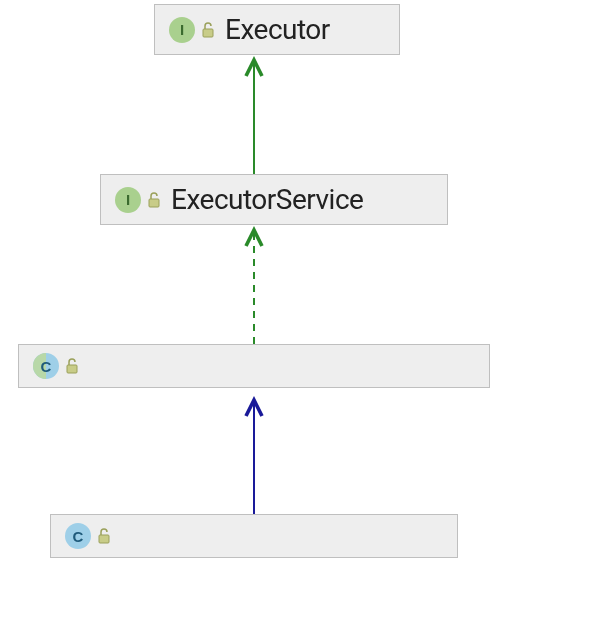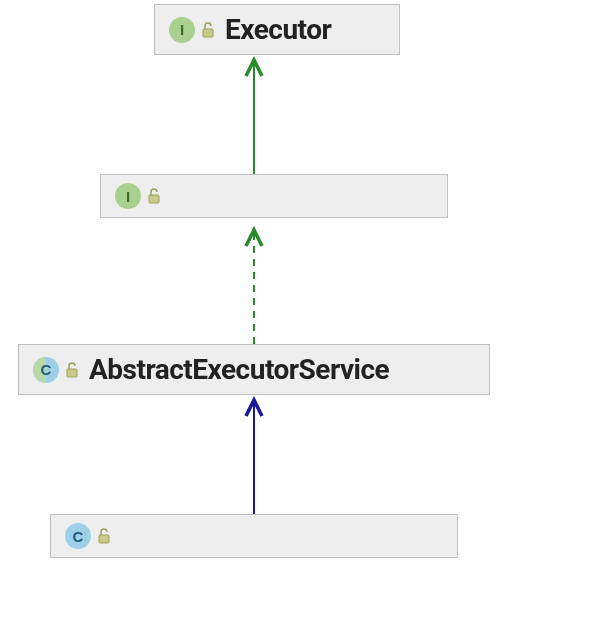--- a/index.html
+++ b/index.html
@@ -67,21 +67,21 @@
       height: 16px;
       position: relative;
     }
     .lock-icon svg {
       width: 100%;
       height: 100%;
     }
     .node-label {
       font-size: 28px;
       color: #222;
-      font-weight: 700;
+      font-weight: 400;
       letter-spacing: -0.5px;
     }
     .arrow {
       position: absolute;
     }
   </style>
 </head>
 <body>
 
 <svg class="arrow" style="left:0;top:0;width:608px;height:642px;position:absolute;pointer-events:none;">
@@ -121,35 +121,35 @@
     <div class="type-icon interface">
         <span>I</span>
       </div>
     <div class="lock-icon">
       <svg viewBox="0 0 14 16">
           <path d="M4,7 L4,4 C4,2 5.5,1 7,1 C8.5,1 10,2 10,4" fill="none" stroke="#9aa05a" stroke-width="1.5"></path>
           <rect x="2" y="7" width="10" height="8" rx="1" fill="#c8cc88" stroke="#9aa05a" stroke-width="1"></rect>
         </svg>
     </div>
   </div>
+  <span class="node-label">ExecutorService</span>
 </div>
 
 <div class="node" style="left:18px;top:344px;width:472px;">
   <div class="icon-group">
     <div class="type-icon abstract-class">
         <span>C</span>
       </div>
     <div class="lock-icon">
       <svg viewBox="0 0 14 16">
           <path d="M4,7 L4,4 C4,2 5.5,1 7,1 C8.5,1 10,2 10,4" fill="none" stroke="#9aa05a" stroke-width="1.5"></path>
           <rect x="2" y="7" width="10" height="8" rx="1" fill="#c8cc88" stroke="#9aa05a" stroke-width="1"></rect>
         </svg>
     </div>
   </div>
-  <span class="node-label">AbstractExecutorService</span>
 </div>
 
 <div class="node" style="left:50px;top:514px;width:408px;">
   <div class="icon-group">
     <div class="type-icon class">
         <span>C</span>
       </div>
     <div class="lock-icon">
       <svg viewBox="0 0 14 16">
           <path d="M4,7 L4,4 C4,2 5.5,1 7,1 C8.5,1 10,2 10,4" fill="none" stroke="#9aa05a" stroke-width="1.5"></path>

